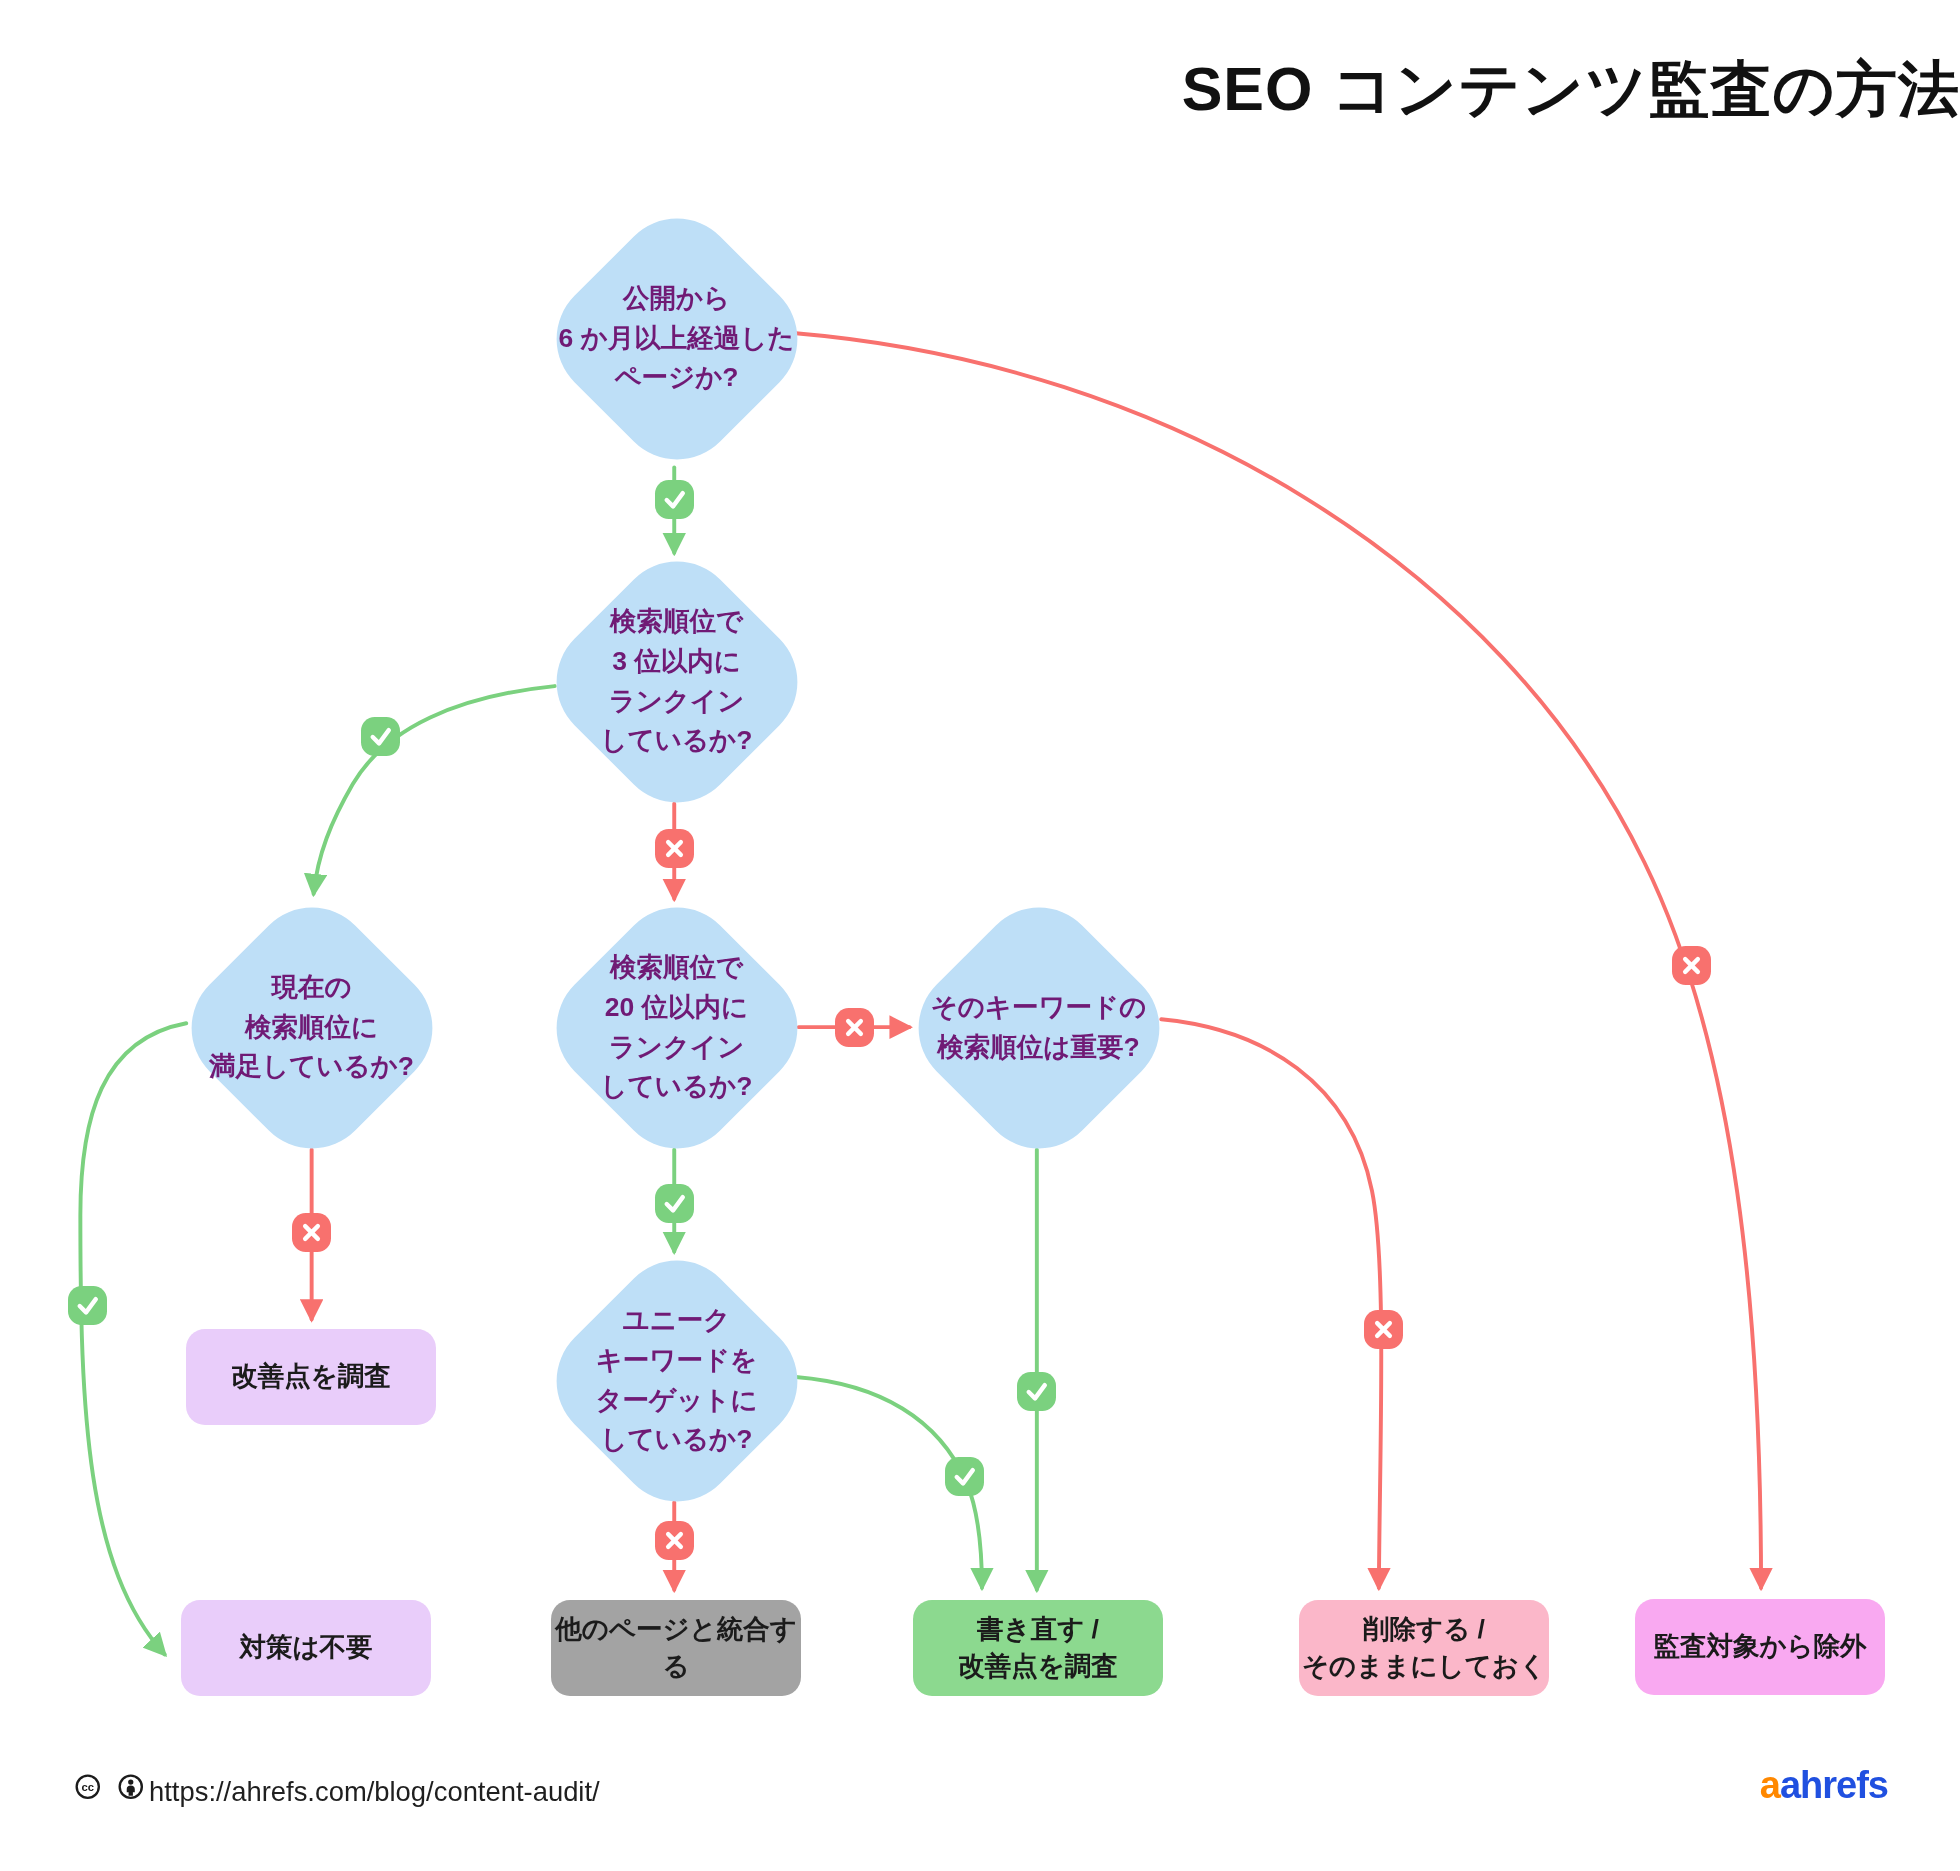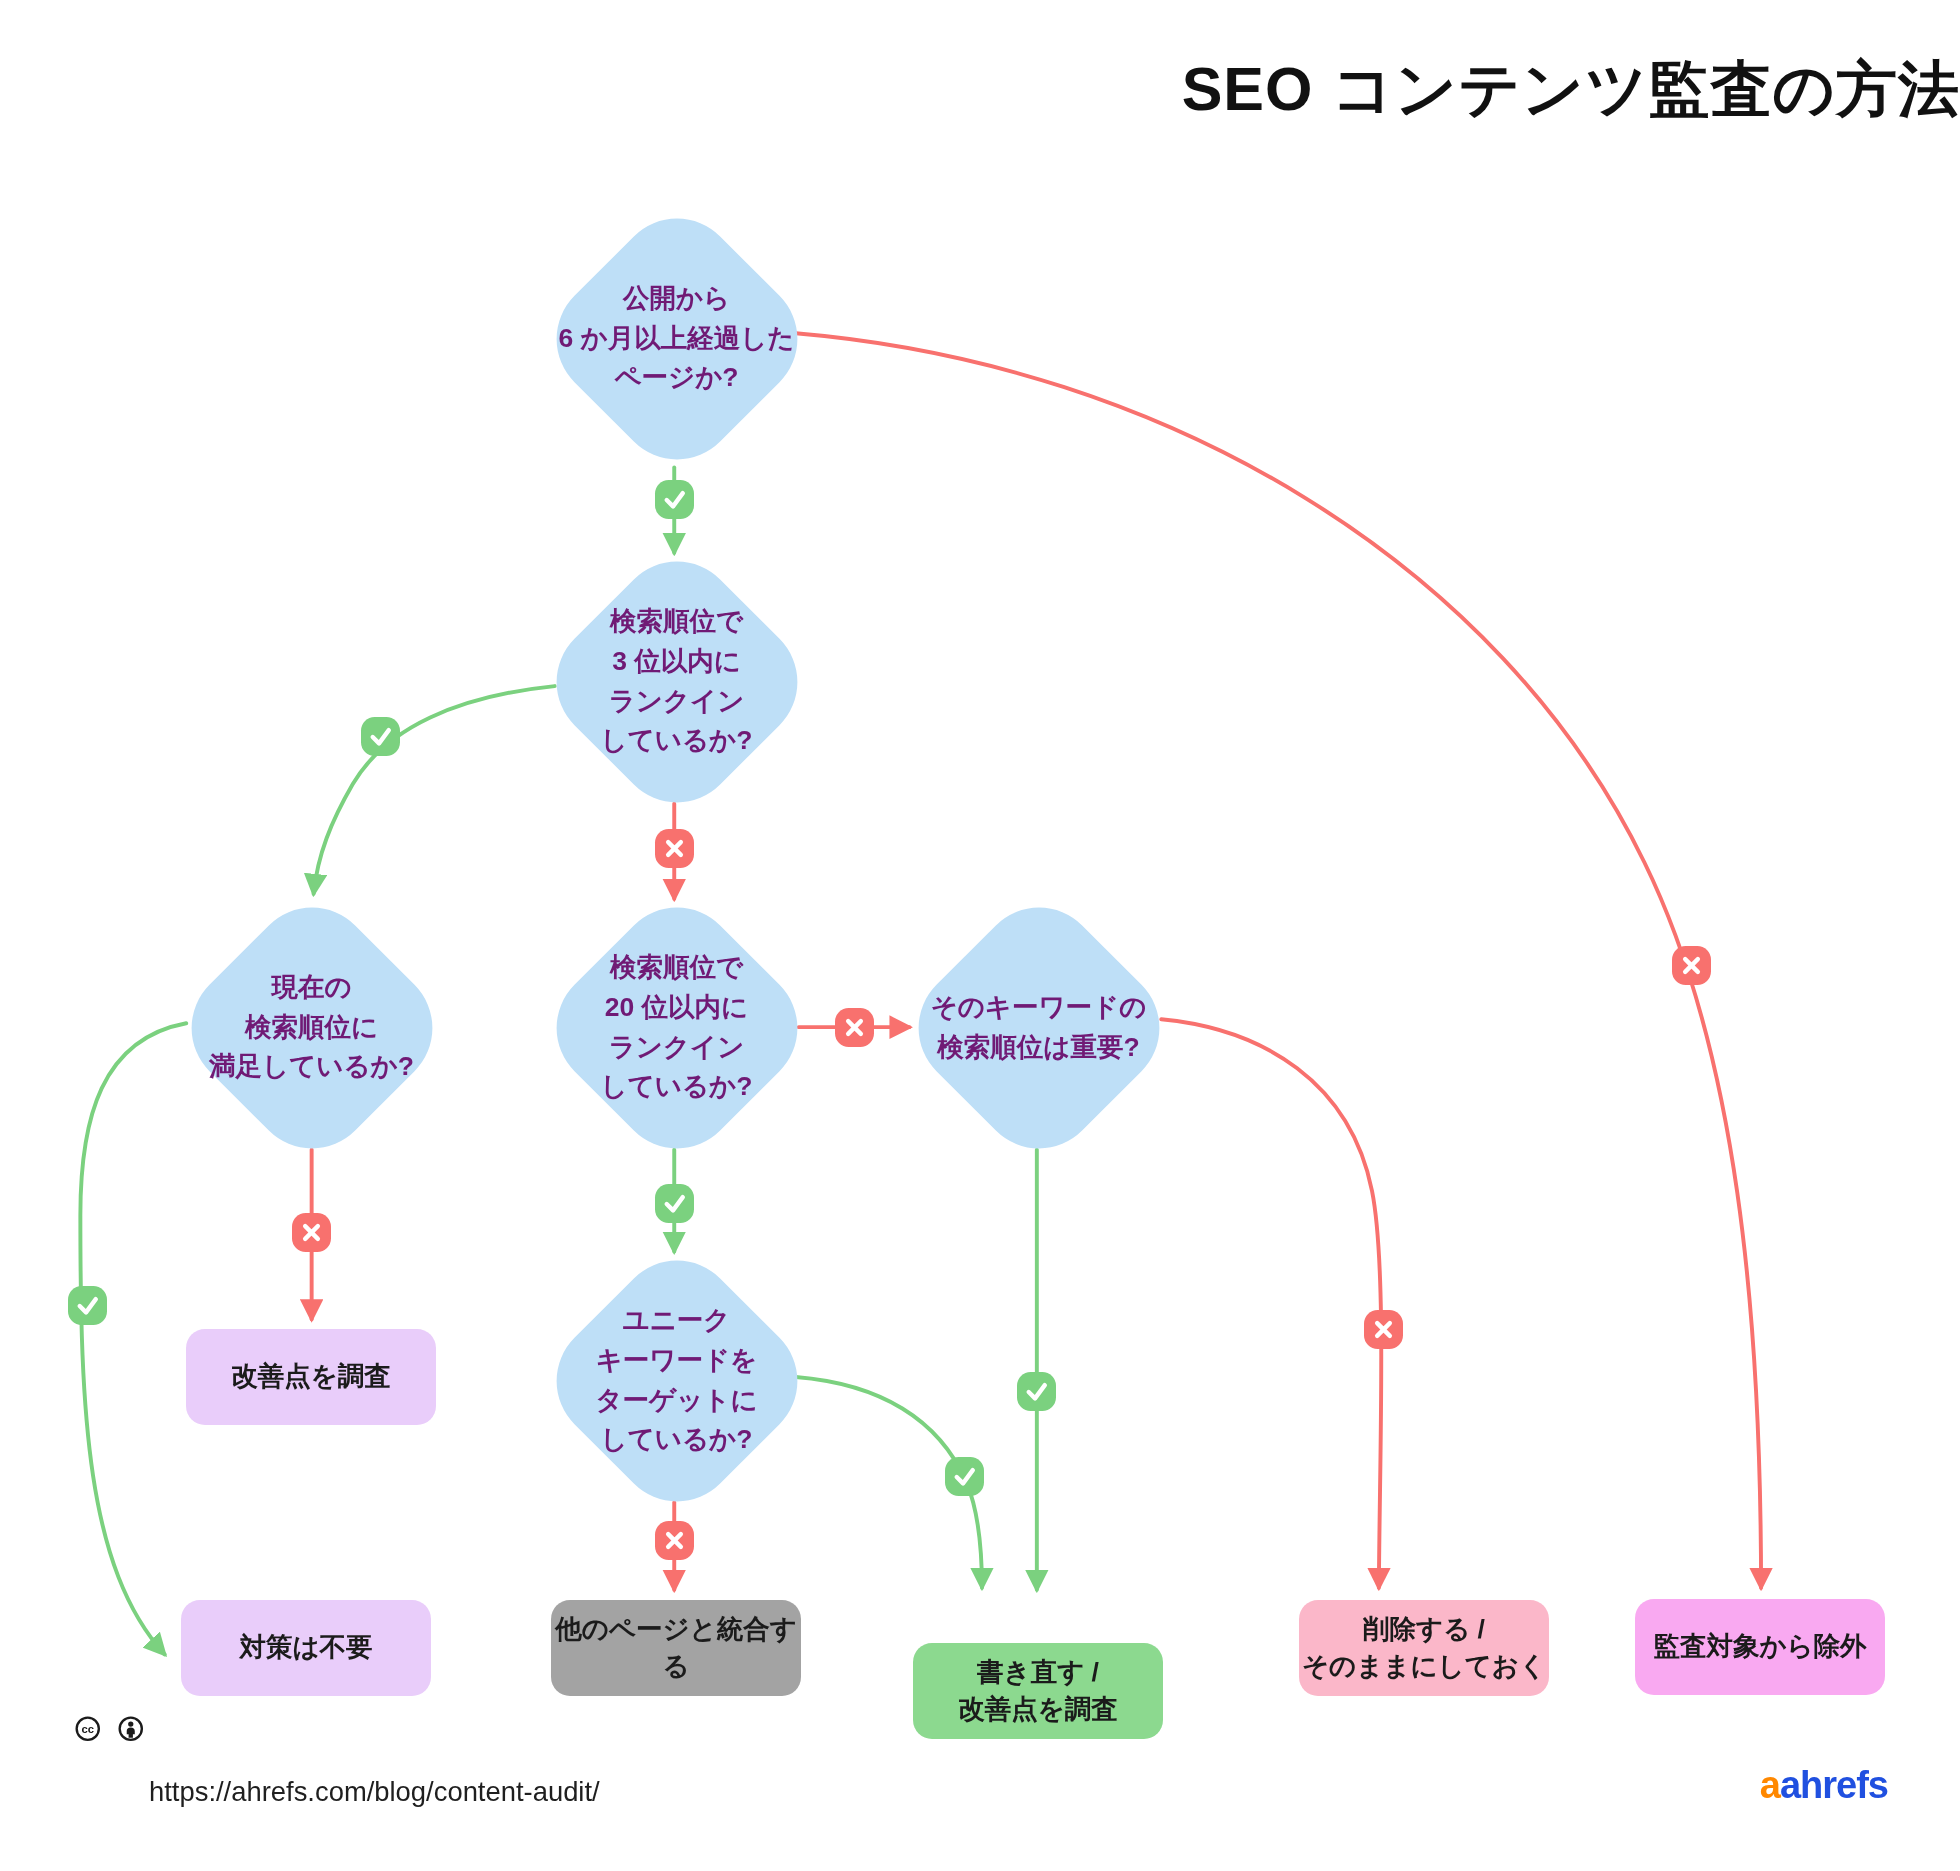--- a/index.html
+++ b/index.html
@@ -17,30 +17,30 @@
   .node .shape{position:absolute;left:19.6px;top:19.6px;width:206px;height:206px;border-radius:61px;
     background:#BEDFF7;transform:rotate(45deg);}
   .node .label{position:relative;z-index:2;text-align:center;font-size:26.5px;font-weight:bold;
     line-height:1.5;white-space:pre-line;color:#701a75;}
   
   .box{position:absolute;width:250px;height:96px;border-radius:19px;display:flex;align-items:center;
     justify-content:center;text-align:center;font-size:26.5px;font-weight:bold;line-height:1.4;
     white-space:pre-line;z-index:2;color:#1b1b1b;}
   .box.lavender{background:#E9CDFA;}
   .box.orange{background:#a3a3a3;}
-  .box.green{background:#8CD98F;margin-top:43px;}
+  .box.green{background:#8CD98F;}
   .box.pink{background:#FBB7C9;margin-left:44px;}
   .box.magenta{background:#F9A9F1;}
   
   .badge{position:absolute;width:39px;height:39px;border-radius:13.7px;z-index:3;
     display:flex;align-items:center;justify-content:center;}
   .badge.yes{background:#7BD17F;}
   .badge.no{background:#F8716E;}
   
-  .footer-icons{position:absolute;left:75px;top:1716px;display:flex;gap:17px;align-items:flex-start;z-index:2;}
+  .footer-icons{position:absolute;left:75px;top:1774px;display:flex;gap:17px;align-items:flex-start;z-index:2;}
   .url{position:absolute;left:149px;top:1776px;font-size:27.4px;color:#1f1f1f;z-index:2;}
   .brand{position:absolute;right:72px;top:1764px;font-size:38px;font-weight:bold;letter-spacing:-1px;z-index:2;}
   .brand .a{color:#FF8800;}
   .brand .rest{color:#2050E0;}
 </style>
 </head>
 <body>
 
 <div class="canvas">
 

